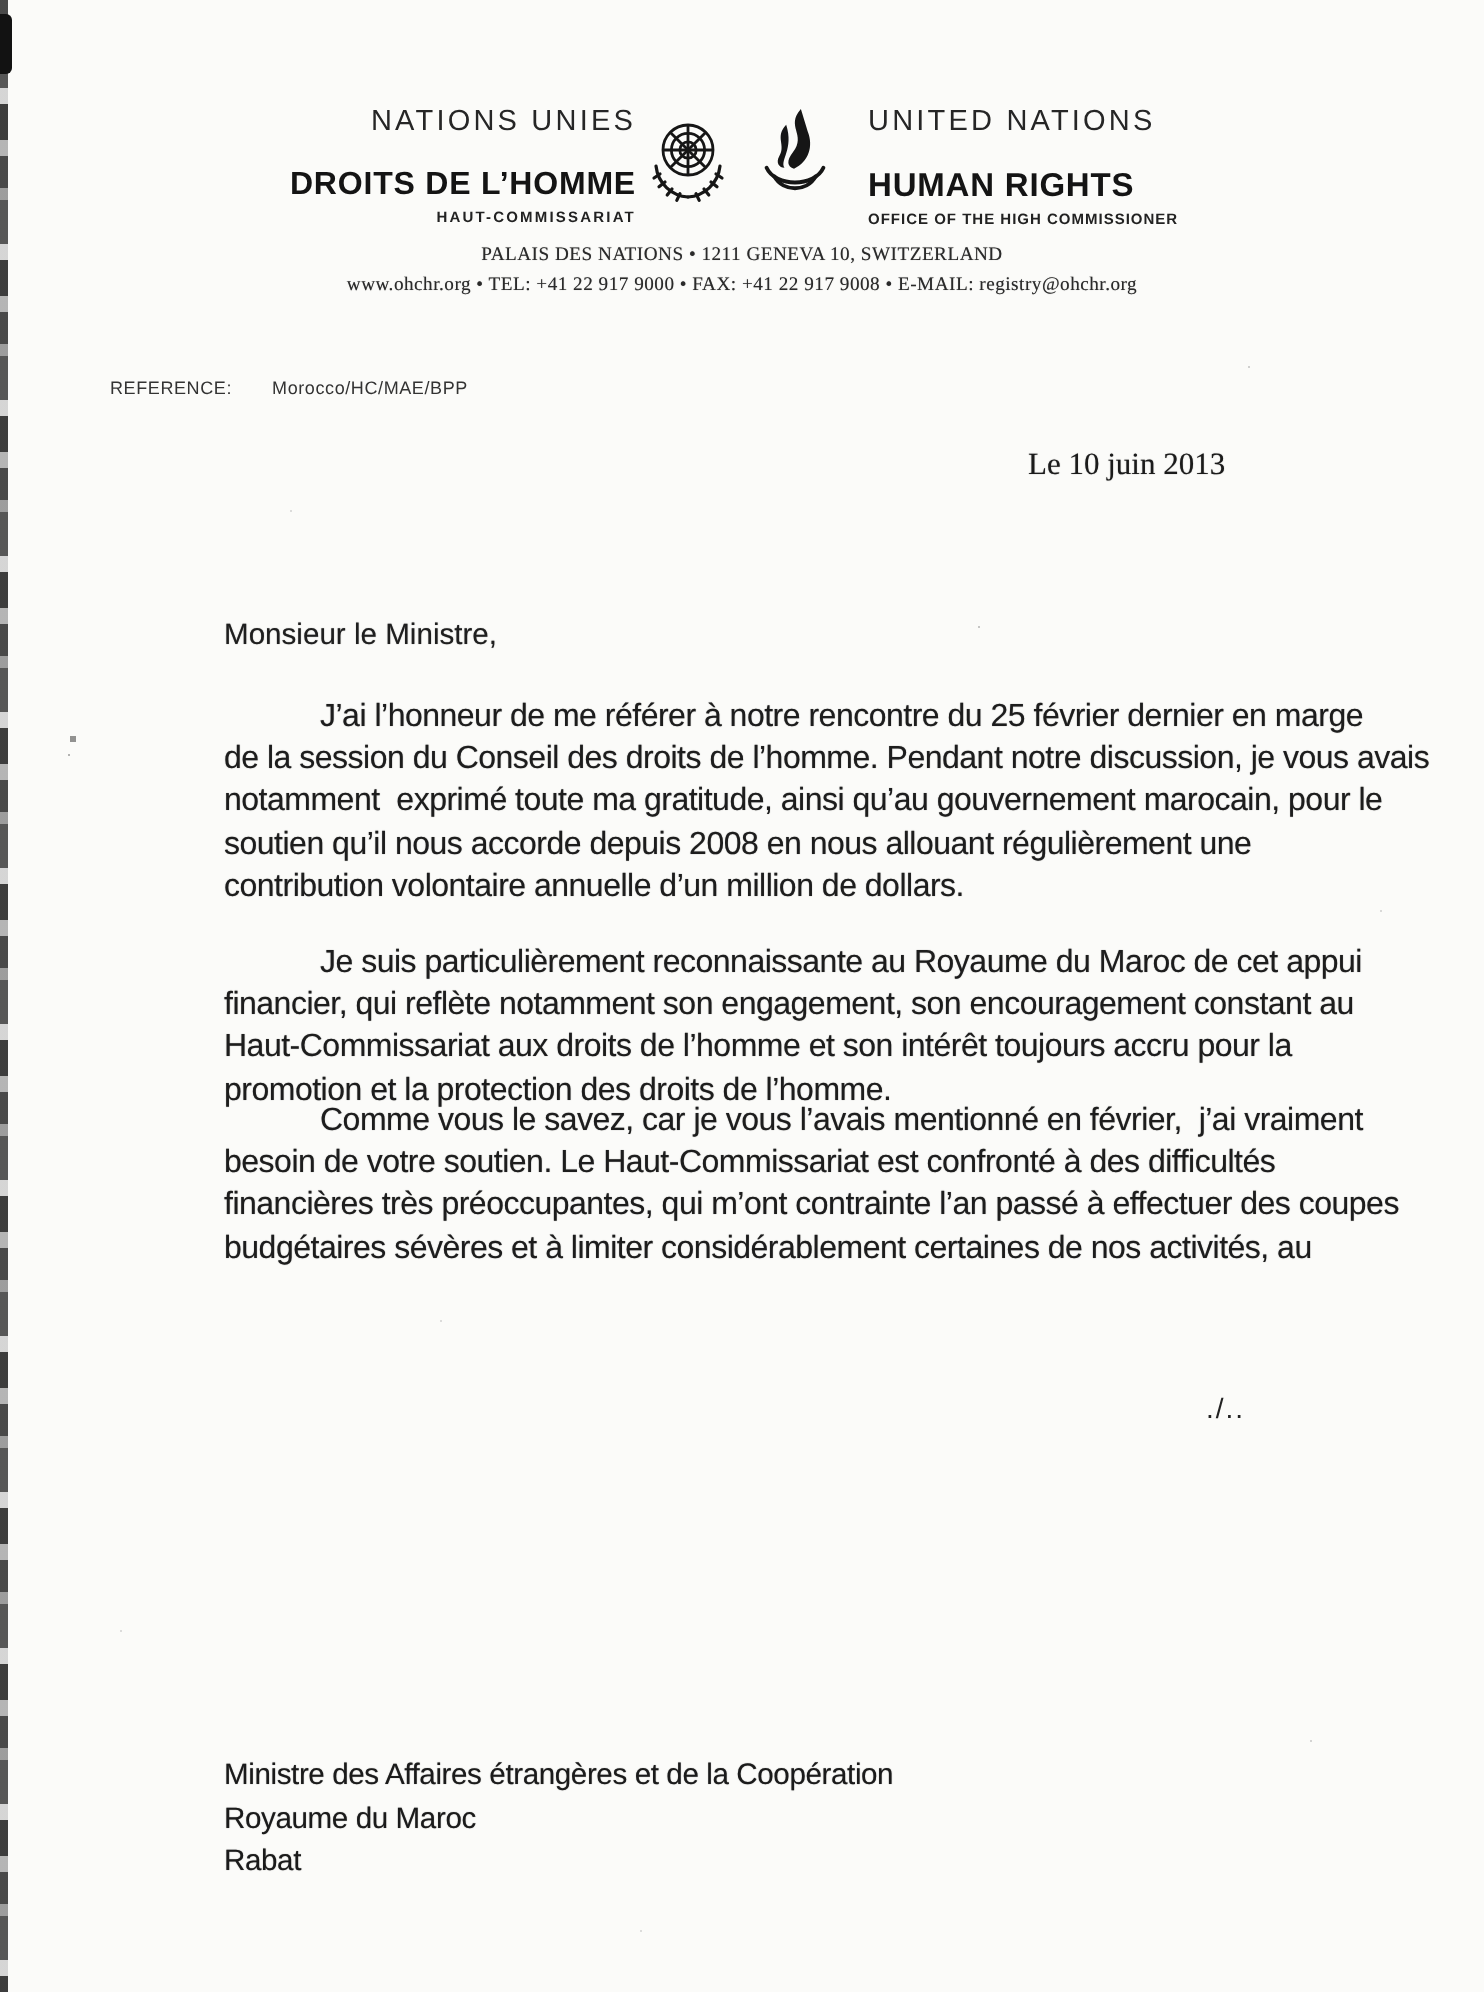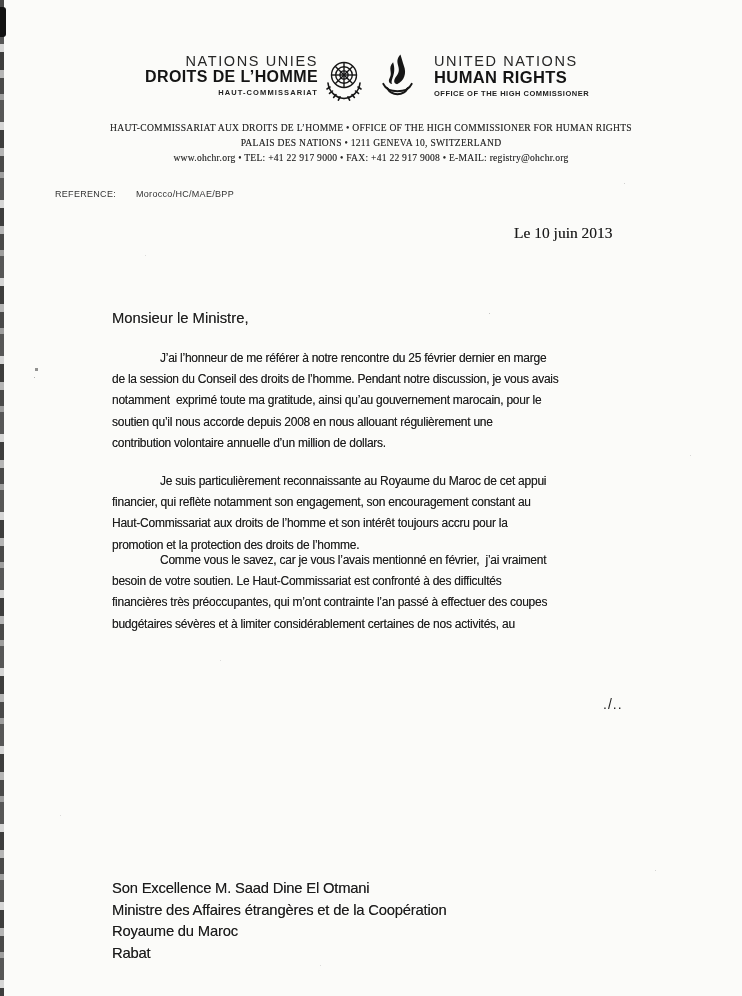--- a/index.html
+++ b/index.html
@@ -44,21 +44,21 @@
   
   .lh-left {
     position: absolute; top: 54px; right: 424px; text-align: right;
     line-height: 1.05; white-space: nowrap;
   }
   .lh-right {
     position: absolute; top: 54px; left: 434px; text-align: left;
     line-height: 1.05; white-space: nowrap;
   }
   .lh-l1 { font-size: 14.5px; letter-spacing: 1.6px; font-weight: 400; color: #262626; }
-  .lh-l2 { font-size: 16px; letter-spacing: .4px; font-weight: 700; margin-top: 0; color: #141414; }
+  .lh-l2 { font-size: 16px; letter-spacing: .4px; font-weight: 700; margin-top: 16px; color: #141414; }
   .lh-l3 { font-size: 7.5px; letter-spacing: 1.1px; font-weight: 700; margin-top: 3px; color: #222; }
   .lh-right .lh-l2 { font-size: 16.5px; }
   .lh-right .lh-l3 { letter-spacing: .5px; }
   .emblem { position: absolute; top: 56px; left: 320px; width: 48px; height: 48px; }
   .flame  { position: absolute; top: 53px; left: 374px; width: 47px; height: 50px; }
   
   .addr {
     position: absolute; top: 120px; left: 0; width: 742px;
     text-align: center;
     font-family: "Liberation Serif", serif;
@@ -80,21 +80,21 @@
     text-shadow: 0 0 .5px rgba(25,25,25,.55);
     font-family: Liberation Serif, serif;
   }
   .salutation {
     position: absolute; top: 310px; left: 112px;
     font-size: 14.8px;
     text-shadow: 0 0 .5px rgba(25,25,25,.55);
   }
   .para {
     position: absolute; left: 112px; width: 560px;
-    font-size: 12px; line-height: 21.2px; letter-spacing: -.25px;
+    font-size: 16px; line-height: 21.2px; letter-spacing: -.25px;
     color: #1d1d1d;
     text-shadow: 0 0 .5px rgba(25,25,25,.55);
   }
   .para .line { white-space: pre; }
   .para .indent { padding-left: 48px; }
   .p1 { top: 348px; }
   .p2 { top: 459px; margin-top: 12px; }
   .p3 { top: 550px; }
   .continuation {
     position: absolute; top: 696px; left: 603px;
@@ -150,21 +150,20 @@
     </g>
   </svg>
 
   <div class="lh-right">
     <div class="lh-l1">UNITED NATIONS</div>
     <div class="lh-l2">HUMAN RIGHTS</div>
     <div class="lh-l3">OFFICE OF THE HIGH COMMISSIONER</div>
   </div>
 
   <div class="addr">
-    <div>HAUT-COMMISSARIAT AUX DROITS DE L’HOMME • OFFICE OF THE HIGH COMMISSIONER FOR HUMAN RIGHTS</div>
     <div>PALAIS DES NATIONS • 1211 GENEVA 10, SWITZERLAND</div>
     <div>www.ohchr.org • TEL:  +41 22 917 9000 • FAX:  +41 22 917 9008 • E-MAIL:  registry@ohchr.org</div>
   </div>
 
   <div class="reference"><span>REFERENCE:</span><span class="ref-value">Morocco/HC/MAE/BPP</span></div>
 
   <div class="date-line">Le 10 juin 2013</div>
 
   <div class="salutation">Monsieur le Ministre,</div>
 
@@ -186,19 +185,18 @@
   <div class="para p3">
     <div class="line indent">Comme vous le savez, car je vous l’avais mentionné en février,  j’ai vraiment</div>
     <div class="line">besoin de votre soutien. Le Haut-Commissariat est confronté à des difficultés</div>
     <div class="line">financières très préoccupantes, qui m’ont contrainte l’an passé à effectuer des coupes</div>
     <div class="line">budgétaires sévères et à limiter considérablement certaines de nos activités, au</div>
   </div>
 
   <div class="continuation">./..</div>
 
   <div class="recipient">
-    <div class="line">Son Excellence M. Saad Dine El Otmani</div>
     <div class="line">Ministre des Affaires étrangères et de la Coopération</div>
     <div class="line">Royaume du Maroc</div>
     <div class="line">Rabat</div>
   </div>
 
 </div>
 
 </body></html>

